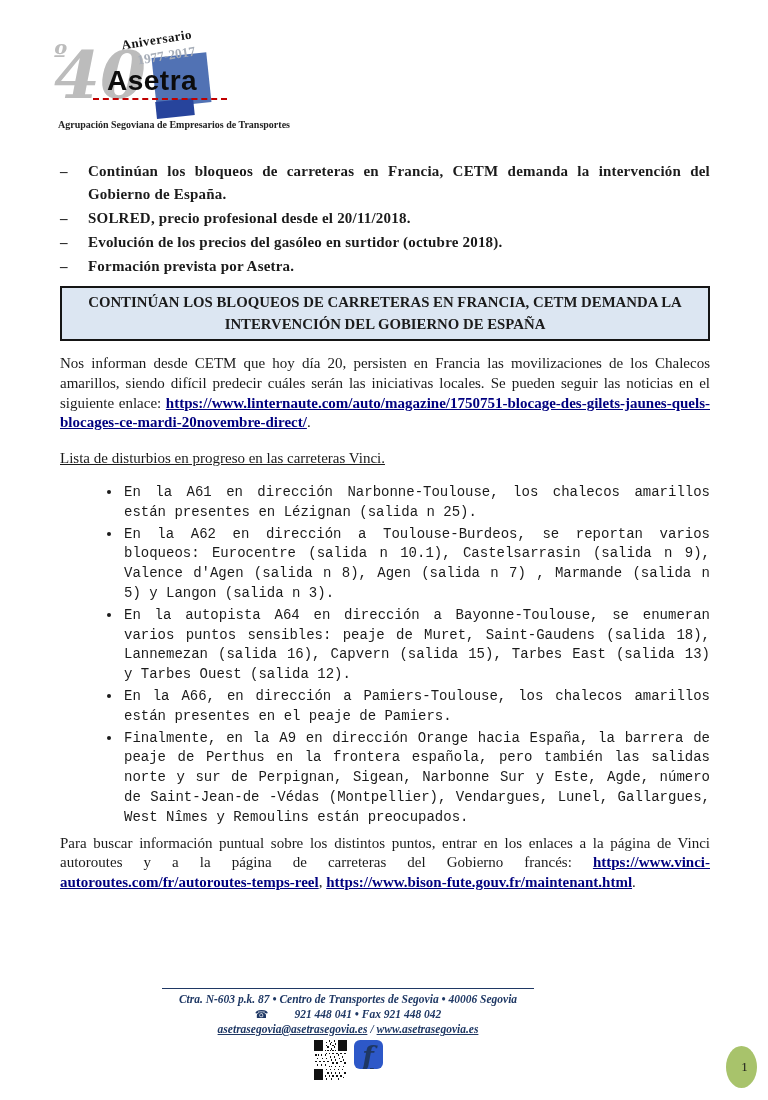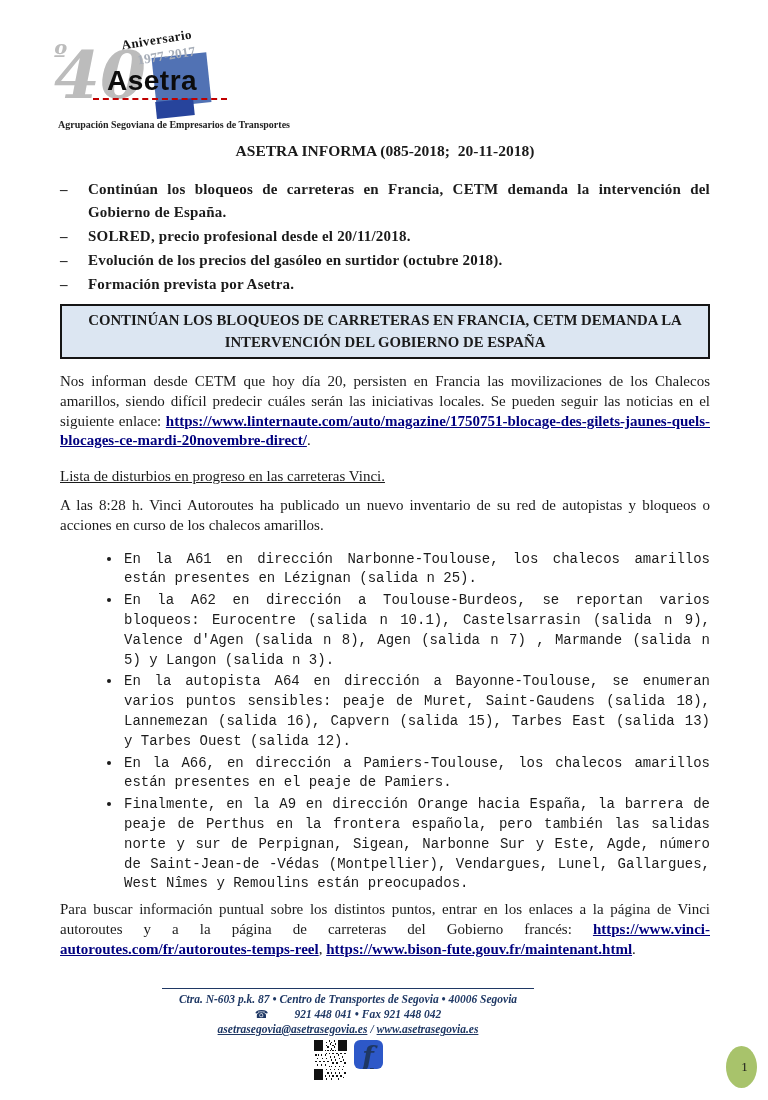--- a/index.html
+++ b/index.html
@@ -70,21 +70,20 @@
     <div class="logo-sq2"></div>
     <div class="logo-aniv">Aniversario</div>
     <div class="logo-years">1977-2017</div>
     <div class="logo-dash"></div>
     <div class="logo-name">Asetra</div>
     <div class="logo-tagline">Agrupación Segoviana de Empresarios de Transportes</div>
   </div>
 
   <div class="content">
 
-    <h1 class="doc-title">ASETRA INFORMA (085-2018;  20-11-2018)</h1>
 
     <ul class="summary">
       <li>
           <span class="dash"></span>
           <span class="s-text">Continúan los bloqueos de carreteras en Francia, CETM demanda la intervención del Gobierno de España.</span>
         </li>
       <li>
           <span class="dash"></span>
           <span class="s-text">SOLRED, precio profesional desde el 20/11/2018.</span>
         </li>
@@ -99,21 +98,20 @@
     </ul>
 
     <div class="section-header">
       <span>CONTINÚAN LOS BLOQUEOS DE CARRETERAS EN FRANCIA, CETM DEMANDA LA INTERVENCIÓN DEL GOBIERNO DE ESPAÑA</span>
     </div>
 
     <p class="para p1"><span>Nos informan desde CETM que hoy día 20, persisten en Francia las movilizaciones de los Chalecos amarillos, siendo difícil predecir cuáles serán las iniciativas locales. Se pueden seguir las noticias en el siguiente enlace: </span><a href="#" class="doclink">https://www.linternaute.com/auto/magazine/1750751-blocage-des-gilets-jaunes-quels-blocages-ce-mardi-20novembre-direct/</a><span>.</span></p>
 
     <p class="subheading">Lista de disturbios en progreso en las carreteras Vinci.</p>
 
-    <p class="para p2">A las 8:28 h. Vinci Autoroutes ha publicado un nuevo inventario de su red de autopistas y bloqueos o acciones en curso de los chalecos amarillos.</p>
 
     <ul class="bullets">
       <li>En la A61 en dirección Narbonne-Toulouse, los chalecos amarillos están presentes en Lézignan (salida n 25).</li>
       <li>En la A62 en dirección a Toulouse-Burdeos, se reportan varios bloqueos: Eurocentre (salida n 10.1), Castelsarrasin (salida n 9), Valence d'Agen (salida n 8), Agen (salida n 7) , Marmande (salida n 5) y Langon (salida n 3).</li>
       <li>En la autopista A64 en dirección a Bayonne-Toulouse, se enumeran varios puntos sensibles: peaje de Muret, Saint-Gaudens (salida 18), Lannemezan (salida 16), Capvern (salida 15), Tarbes East (salida 13) y Tarbes Ouest (salida 12).</li>
       <li>En la A66, en dirección a Pamiers-Toulouse, los chalecos amarillos están presentes en el peaje de Pamiers.</li>
       <li>Finalmente, en la A9 en dirección Orange hacia España, la barrera de peaje de Perthus en la frontera española, pero también las salidas norte y sur de Perpignan, Sigean, Narbonne Sur y Este, Agde, número de Saint-Jean-de -Védas (Montpellier), Vendargues, Lunel, Gallargues, West Nîmes y Remoulins están preocupados.</li>
     </ul>
 
     <p class="para p3"><span>Para buscar información puntual sobre los distintos puntos, entrar en los enlaces a la página de Vinci autoroutes y a la página de carreteras del Gobierno francés: </span><a href="#" class="doclink">https://www.vinci-autoroutes.com/fr/autoroutes-temps-reel</a><span>, </span><a href="#" class="doclink">https://www.bison-fute.gouv.fr/maintenant.html</a><span>.</span></p>

